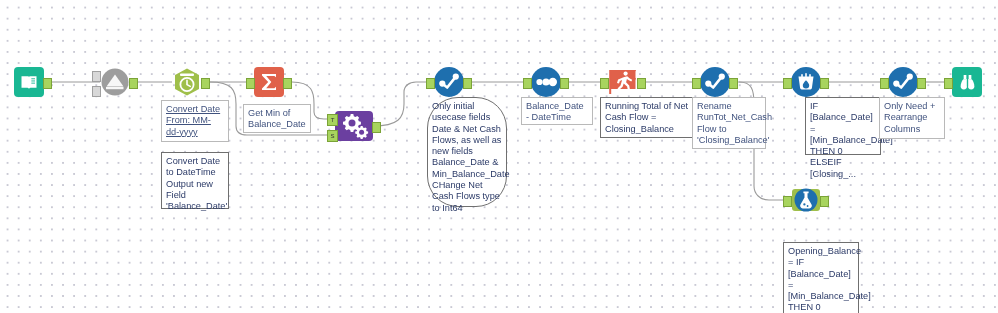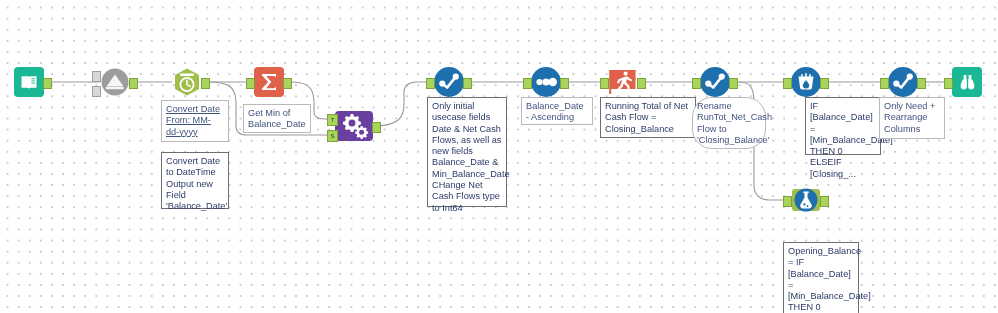--- a/index.html
+++ b/index.html
@@ -259,27 +259,27 @@
   </div>
 
 
   <div class="note light" style="left:161px;top:100px;width:68px;height:42px;text-decoration:underline;">Convert Date From: MM-dd-yyyy</div>
 
   <div class="note light" style="left:243px;top:104px;width:68px;height:29px;">Get Min of Balance_Date</div>
 
   <div class="note" style="left:161px;top:152px;width:68px;height:57px;">Convert Date to DateTime Output new Field 'Balance_Date'</div>
 
 
-  <div class="note" style="left:427px;top:97px;width:80px;height:110px;">Only initial usecase fields Date &amp; Net Cash Flows, as well as new fields Balance_Date &amp; Min_Balance_Date CHange Net Cash Flows type to Int64</div>
-
-  <div class="note light" style="left:521px;top:97px;width:72px;height:28px;">Balance_Date - Ascending</div>
+  <div class="note" style="left:427px;top:97px;width:80px;height:110px;border-radius:31px;">Only initial usecase fields Date &amp; Net Cash Flows, as well as new fields Balance_Date &amp; Min_Balance_Date CHange Net Cash Flows type to Int64</div>
+
+  <div class="note light" style="left:521px;top:97px;width:72px;height:28px;">Balance_Date - DateTime</div>
 
   <div class="note" style="left:600px;top:97px;width:96px;height:41px;">Running Total of Net Cash Flow = Closing_Balance</div>
 
-  <div class="note light" style="left:692px;top:97px;width:74px;height:52px;border-radius:20px;">Rename RunTot_Net_Cash Flow to 'Closing_Balance'</div>
+  <div class="note light" style="left:692px;top:97px;width:74px;height:52px;">Rename RunTot_Net_Cash Flow to 'Closing_Balance'</div>
 
   <div class="note" style="left:783px;top:97px;width:76px;height:58px;margin-left:22px;">IF [Balance_Date] = [Min_Balance_Date] THEN 0 ELSEIF [Closing_...</div>
 
   <div class="note light" style="left:879px;top:97px;width:66px;height:42px;">Only Need + Rearrange Columns</div>
 
   <div class="note" style="left:783px;top:214px;width:76px;height:83px;margin-top:28px;">Opening_Balance = IF [Balance_Date] = [Min_Balance_Date] THEN 0 ELSEIF [Closing_B...</div>
 
 </div>
 
 </body></html>

